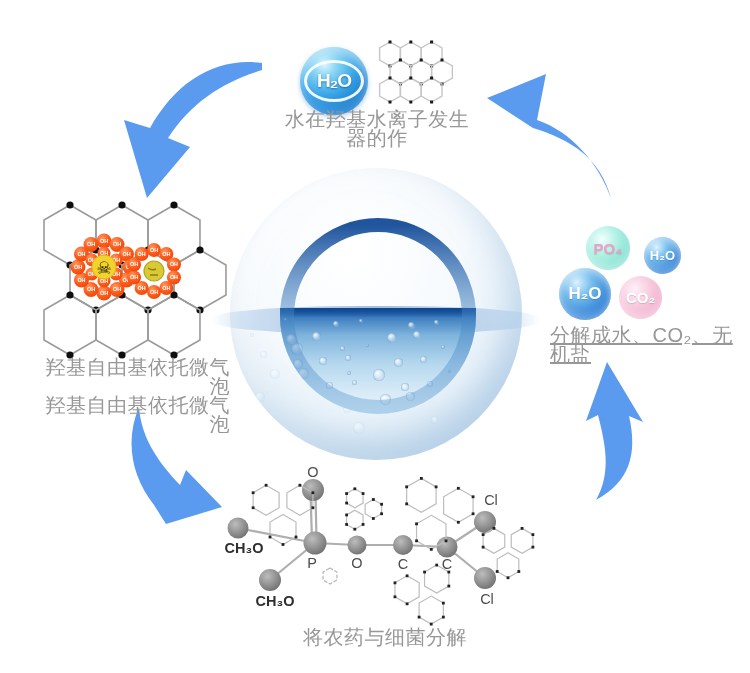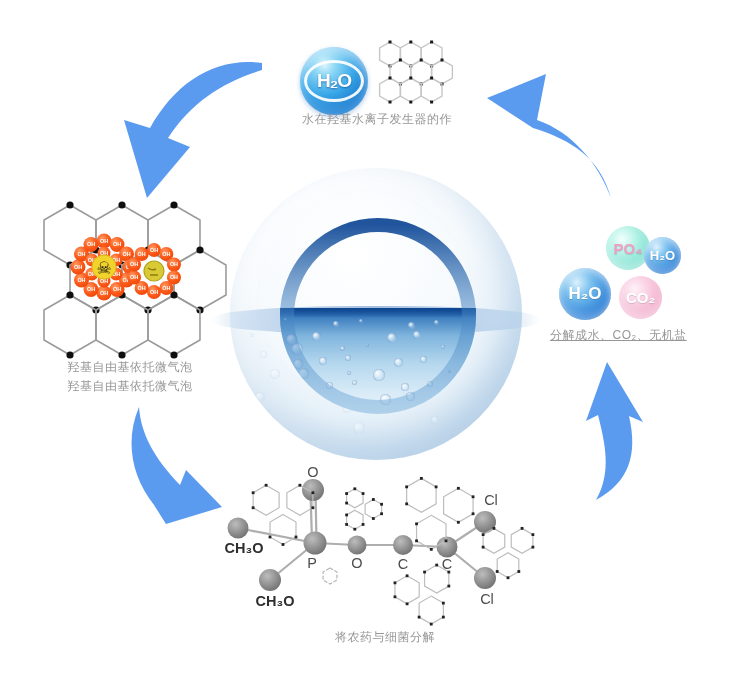--- a/index.html
+++ b/index.html
@@ -1,23 +1,23 @@
 <!DOCTYPE html>
 <html style="--arrow: #5b9bef; --caption: #979797;"><head>
 <meta charset="utf-8">
 <style>
   :root{ --arrow:#5b9bef; --caption:#979797; }
   html,body{margin:0;padding:0;background:#fff;}
   body{font-family:"Liberation Sans", sans-serif;}
   .page{position:relative;width:750px;height:673px;background:#fff;overflow:hidden;}
   .layer{position:absolute;left:0;top:0;}
 
-  .cap{position:absolute;color:var(--caption);font-size:12px;line-height:19px;letter-spacing:.5px;}
+  .cap{position:absolute;color:var(--caption);font-size:20px;line-height:19px;letter-spacing:.5px;}
   .top-cap{left:277px;top:110px;width:200px;text-align:center;}
-  .left-cap{left:30px;top:358px;width:200px;text-align:center;}
+  .left-cap{left:30px;top:358px;width:200px;text-align:right;}
   .right-cap{left:550px;top:326px;width:200px;text-align:left;text-decoration:underline;}
   .bottom-cap{left:285px;top:628px;width:200px;text-align:center;}
 
   
   .h2o-icon{position:absolute;left:300px;top:47px;width:68px;height:68px;border-radius:50%;
     background:radial-gradient(circle at 36% 26%, #dff5fd 0%, #8ed9f6 16%, #39a7e8 45%, #0f6cc4 76%, #0b58ab 100%);
     box-shadow:inset 0 -8px 12px rgba(120,200,250,.45), inset 0 6px 10px rgba(255,255,255,.55), 0 2px 5px rgba(40,110,190,.35);
     display:flex;align-items:center;justify-content:center;}
   .h2o-ring{width:54px;height:36px;border:3px solid rgba(255,255,255,.92);border-radius:50%;
     display:flex;align-items:center;justify-content:center;color:#fff;font-weight:bold;font-size:19px;letter-spacing:-1px;
@@ -25,21 +25,21 @@
 
   
   .bub{position:absolute;border-radius:50%;display:flex;align-items:center;justify-content:center;
     font-weight:bold;color:#fff;text-shadow:0 1px 1px rgba(0,0,0,.15);}
   .bub-blue{background:radial-gradient(circle at 34% 28%, #dcf2fd 0%, #74bdee 30%, #2b7ed6 70%, #1c66ba 100%);
     box-shadow:inset 0 -5px 8px rgba(255,255,255,.35), inset 0 4px 6px rgba(255,255,255,.5);}
   .bub-teal{background:radial-gradient(circle at 36% 30%, #f2fffd 0%, #b4f2e6 35%, #74ddcb 75%, #93e8d9 100%);
     box-shadow:inset 0 -5px 8px rgba(255,255,255,.5);}
   .bub-pink{background:radial-gradient(circle at 36% 30%, #fef2f8 0%, #f8cade 40%, #efa3c5 80%, #f3b4d0 100%);
     box-shadow:inset 0 -5px 8px rgba(255,255,255,.5);}
-  .bub-po4{left:586px;top:226px;width:44px;height:44px;font-size:15px;color:#ef9fc4;margin-left:20px;}
+  .bub-po4{left:586px;top:226px;width:44px;height:44px;font-size:15px;color:#ef9fc4;}
   .bub-h2o-s{left:644px;top:237px;width:37px;height:37px;font-size:13px;}
   .bub-h2o-l{left:559px;top:268px;width:52px;height:52px;font-size:17px;}
   .bub-co2{left:619px;top:276px;width:43px;height:43px;font-size:15px;}
 
   
   .center-sphere{position:absolute;left:230px;top:168px;width:292px;height:292px;}
   .outer-sphere{position:absolute;inset:0;border-radius:50%;
     background:radial-gradient(circle at 42% 30%, rgba(255,255,255,1) 0%, rgba(246,250,253,.97) 40%, rgba(230,241,249,.94) 62%, rgba(209,227,242,.95) 79%, rgba(234,243,251,.96) 89%, rgba(250,253,255,.6) 97%, rgba(255,255,255,0) 100%);
     box-shadow:inset -10px -16px 32px rgba(150,185,220,.5), inset 12px 10px 26px rgba(255,255,255,.85);}
   .outer-tex{position:absolute;inset:0;border-radius:50%;overflow:hidden;}

